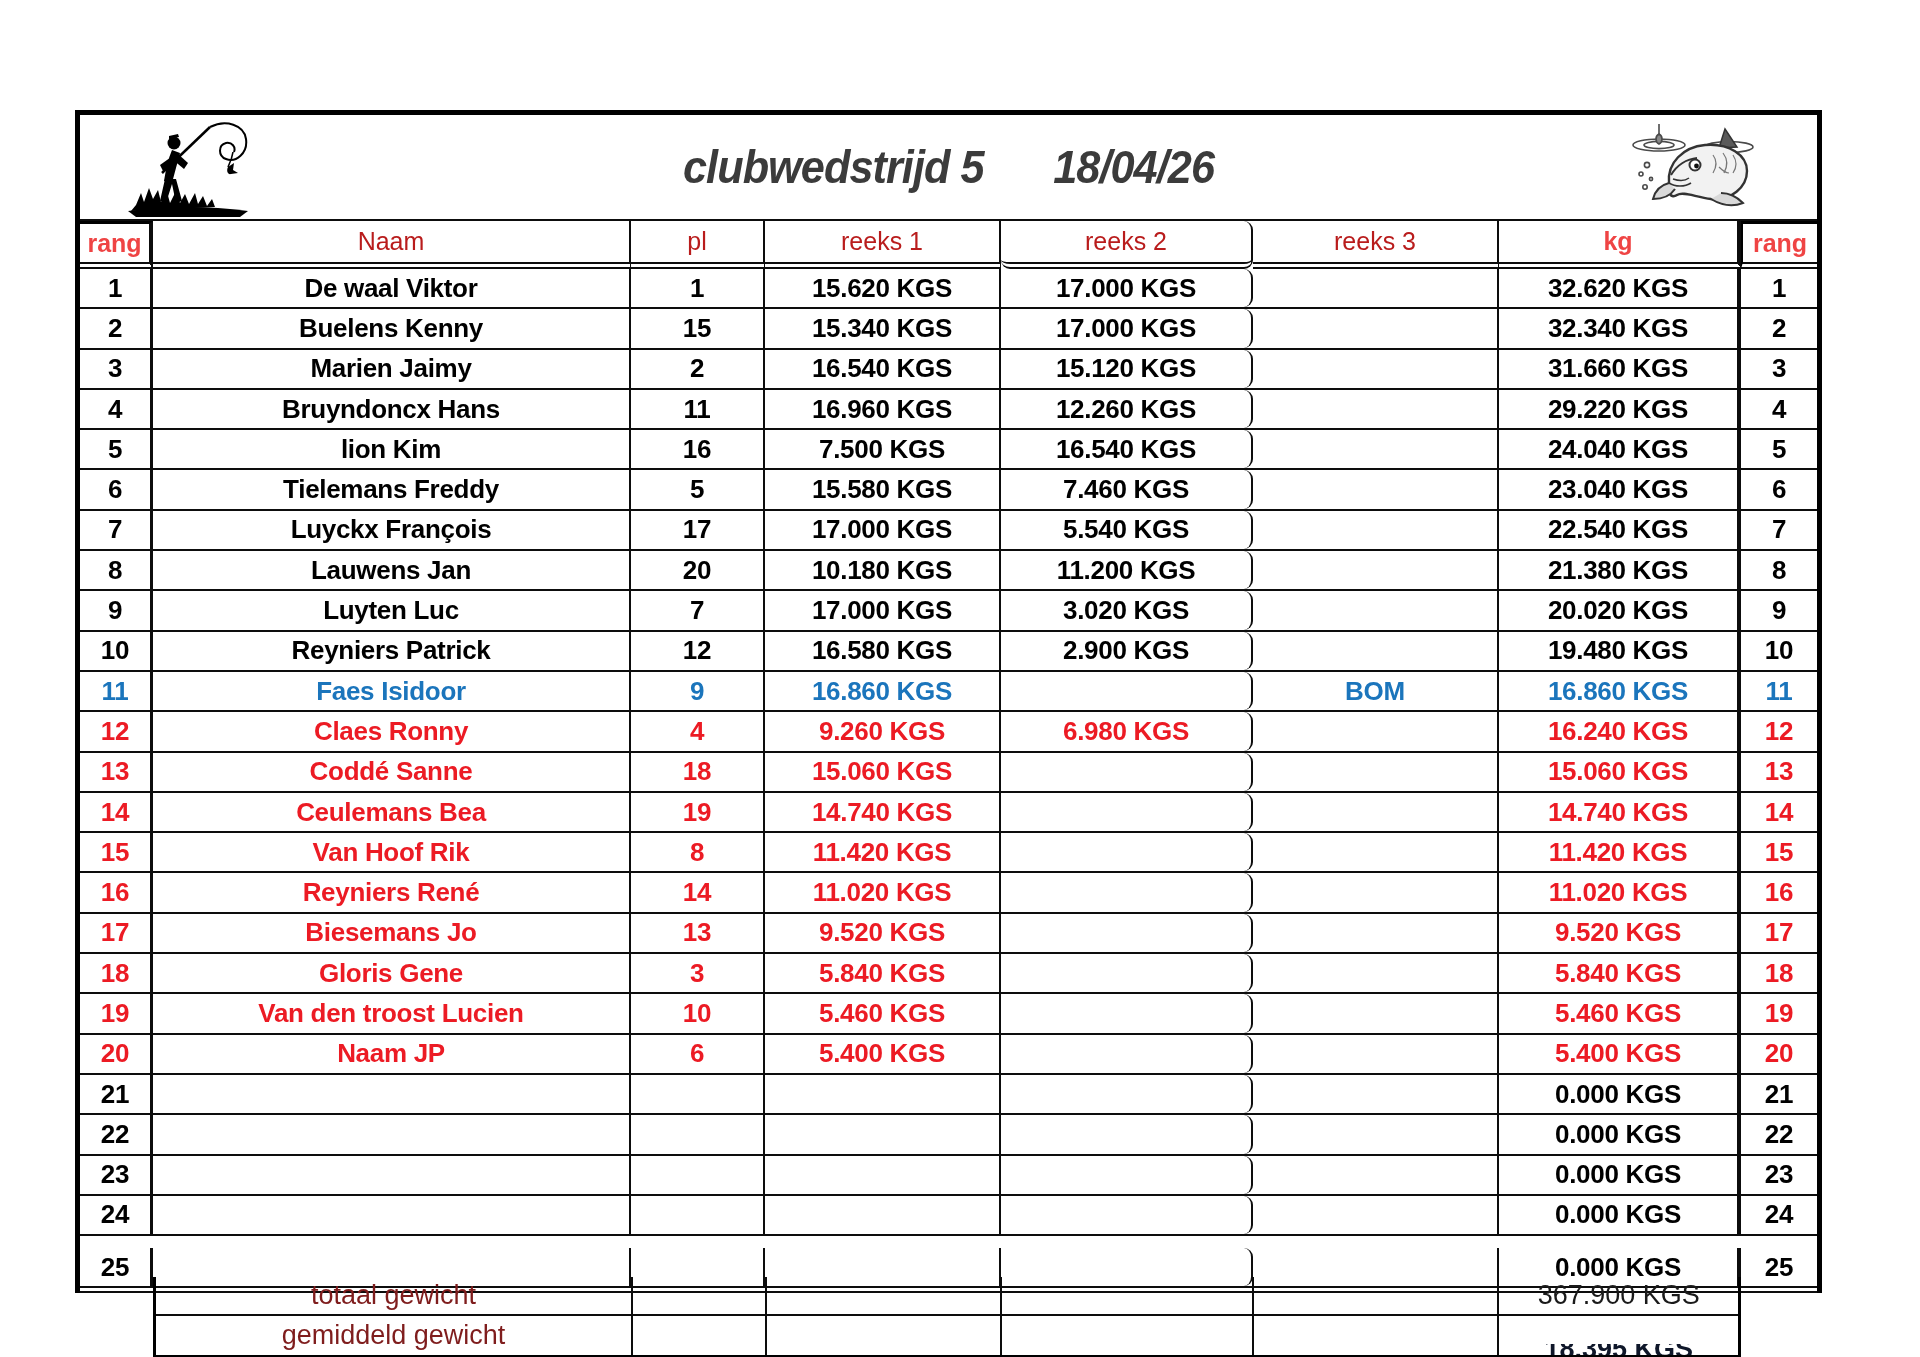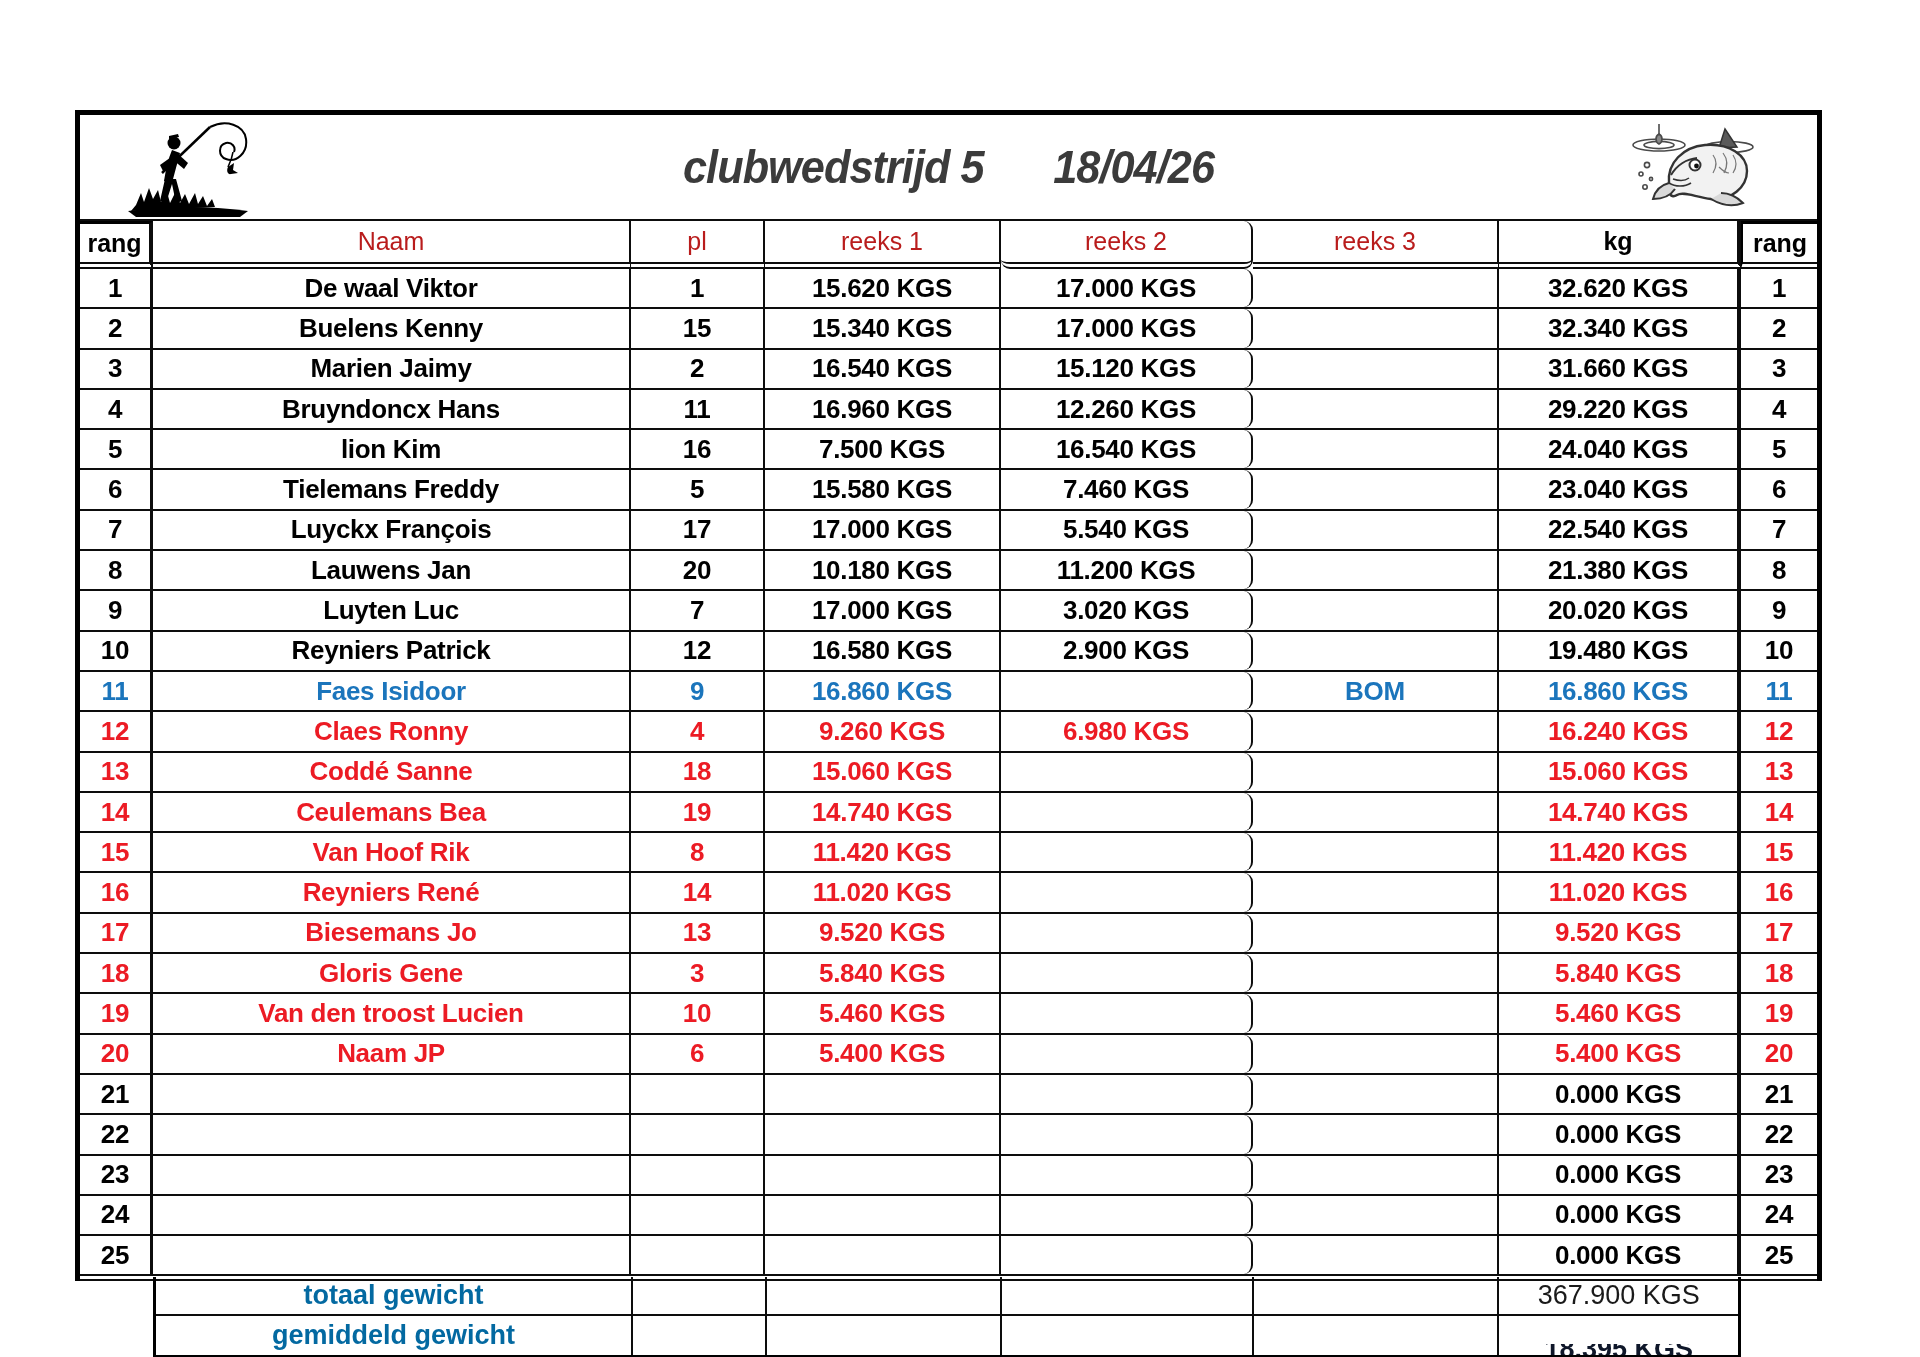--- a/index.html
+++ b/index.html
@@ -24,38 +24,38 @@
   .c-naam {width:478px;}
   .c-pl   {width:134px;}
   .c-r1   {width:236px;}
   .c-r2   {width:252px;border-radius:9px;}
   .c-r3   {width:246px;}
   .c-kg   {width:242px;border-right-width:4px;}
   .c-rang2{width:76px;border-right:none;}
   
   .hrow{height:48px;}
   .hrow .cell{border-bottom:7px double #0d0d0d;font-size:25px;color:#b91c1c;}
-  .hrow .hdr-strong{font-weight:bold;color:#000000;}
+  .hrow .hdr-strong{font-weight:bold;color:#ef4444;}
   .hrow .c-rang{border-top:3px solid #000;border-right-width:4px;}
   .hrow .c-rang2{border-left:2px solid #000;border-top:3px solid #000;}
   
   .trow{height:40.3px;border-bottom:2px solid #0d0d0d;color:#000;}
   .trow .cell{border-bottom:none;font-size:26px;font-weight:bold;letter-spacing:-0.3px;}
-  .trow.last{border-bottom:7px double #0d0d0d;height:45px;}
+  .trow.last{border-bottom:7px double #0d0d0d;height:45px;margin-top:12px;}
   .row-blue{color:var(--blue,#1B75BC);}
   .row-red{color:var(--red,#EC1B24);}
   .row-blue .cell,.row-red .cell{color:inherit;}
   
   .summary-box{position:absolute;left:153px;top:1277px;width:1588px;
                border-left:3px solid #000;border-right:3px solid #000;
                border-bottom:3px solid #000;box-sizing:border-box;}
   .srow{display:flex;height:39px;box-sizing:border-box;}
   .srow.first{border-bottom:2px solid #0d0d0d;}
   .srow .cell{font-size:27px;}
-  .srow .s-label{font-weight:bold;color:#0369a1;}
+  .srow .s-label{font-weight:normal;color:#7f1d1d;}
   .s-naam{width:478px;}
   .s-pl{width:134px;}.s-r1{width:236px;}.s-r2{width:252px;}.s-r3{width:246px;}
   .s-kg{width:239px;border-right:none;border-radius:9px;}
   .val-regular{font-weight:normal;color:#1a1a1a;}
   .val-bold{font-weight:bold;color:#0f172a;margin-top:28px;}
   svg{display:block;width:100%;height:100%;}
 </style>
 </head>
 <body>
 

